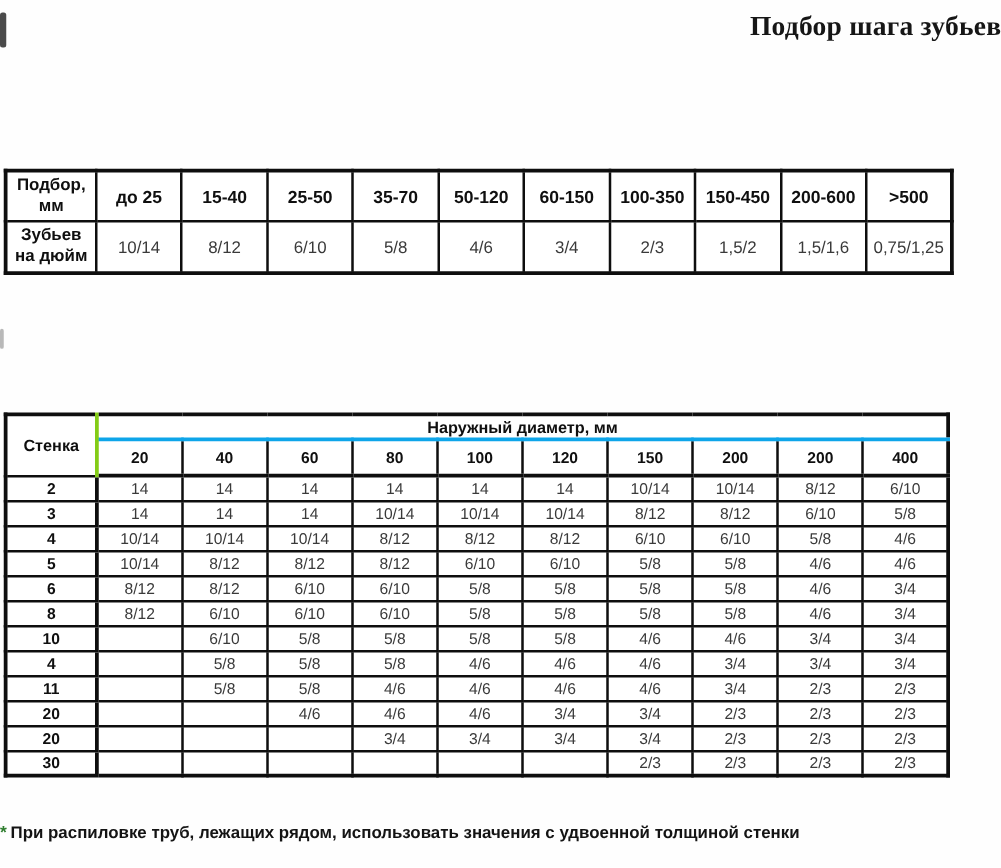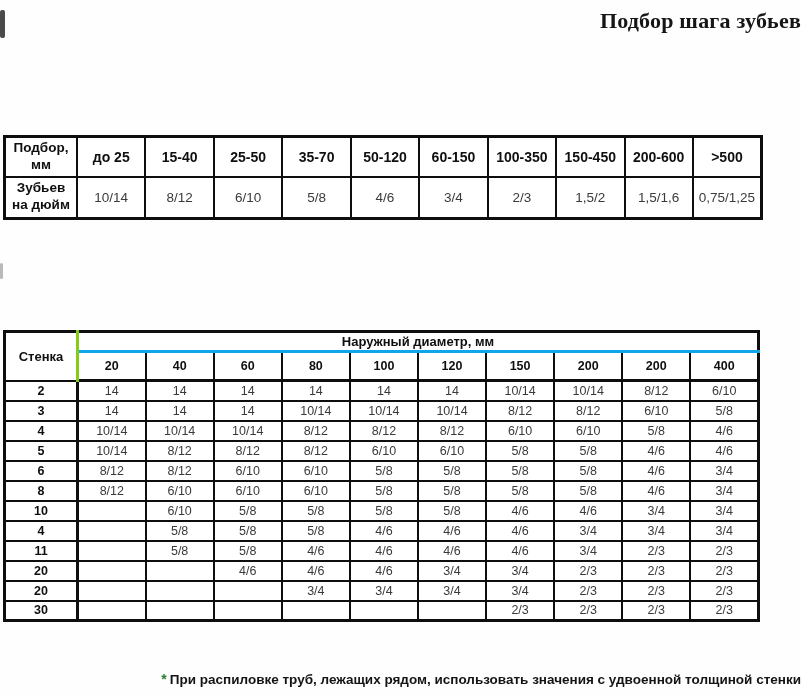--- a/index.html
+++ b/index.html
@@ -42,21 +42,21 @@
   #t2 { top:330px; width:757px; border:3px solid #0e0e0e; font-size:12.5px; }
   #t2 .corner { width:66px; border-right:3px solid #84cc16; font-size:13px; }
   #t2 tr.t2-span-row { height:20px; }
   #t2 tr.t2-span-row th.span-head { border-bottom:3px solid #0ea5e9; font-size:13px; }
   #t2 tr.t2-subhead { height:29px; }
   #t2 tr.t2-subhead th { border-bottom:3px solid #0e0e0e; }
   #t2 tbody tr { height:20px; }
   #t2 tbody th { border-right:3px solid #0e0e0e; }
 
   .footnote {
-    position:absolute; top:671px; left:0; width:100%; text-align:right;
+    position:absolute; top:657px; left:0; width:100%; text-align:left;
     font-size:13.5px; font-weight:bold; color:#141414;
   }
   .footnote .star { font-size:14px; margin-right:3px; }
 
   .artifact { position:absolute; background:#4a4a4a; border-radius:2px; }
   .artifact-1 { left:0; top:10px; width:5px; height:28px; }
   .artifact-2 { left:0; top:263px; width:3px; height:16px; background:#b9b9b9; }
 </style>
 </head>
 <body>

